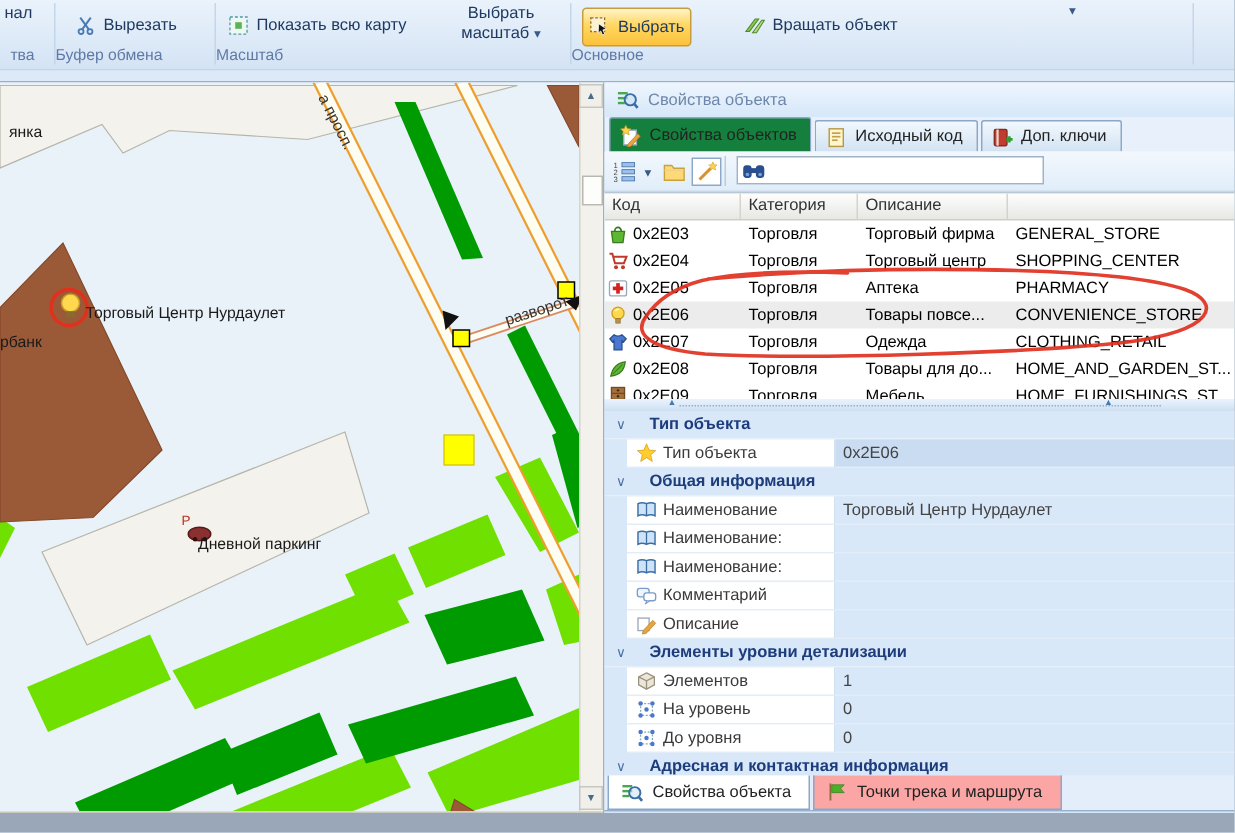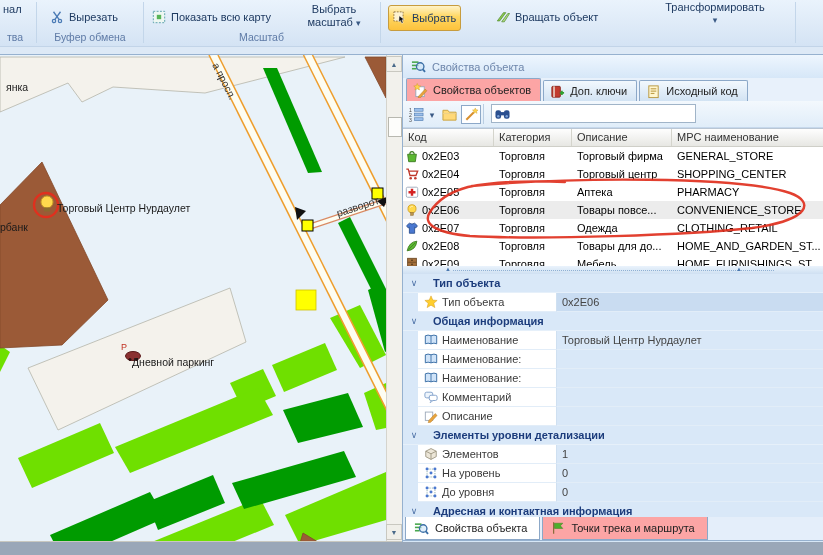--- a/index.html
+++ b/index.html
@@ -3,42 +3,42 @@
 <meta charset="utf-8">
 <style>
   html,body{margin:0;padding:0;background:#9aa7b8;}
   #app{position:relative;width:823px;height:542px;overflow:hidden;background:#dde9f6;
        font-family:"Liberation Sans",sans-serif;font-size:11px;color:#1e3a61;}
   .abs{position:absolute;}
   
   #ribbon{left:0;top:0;width:823px;height:46px;background:linear-gradient(#eaf3fc,#d4e3f4);border-bottom:1px solid #c2d4e8;}
   .rib-sep{width:1px;top:2px;height:41px;background:#c3d6ea;position:absolute;}
   .rib-btn{position:absolute;display:flex;align-items:center;gap:5px;height:22px;padding:0 4px;border-radius:3px;cursor:default;white-space:nowrap;}
-  .grp-label{position:absolute;top:31px;text-align:center;color:#5e7aa6;font-size:10.5px;}
+  .grp-label{position:absolute;top:31px;text-align:left;color:#5e7aa6;font-size:10.5px;}
   #select-btn{background:linear-gradient(#fff3c8,#ffd761 45%,#fcc23c);border:1px solid #c79c3e;}
   .two-line{position:absolute;text-align:center;line-height:13px;}
   .dd{color:#3a5a85;font-size:9px;}
   #ribbon-strip{left:0;top:47px;width:823px;height:7px;background:#dde9f6;border-bottom:1px solid #96b1cf;position:absolute;}
   
   #map-wrap{left:0;top:55px;width:386px;height:486px;overflow:hidden;background:#e9f2f9;}
   svg text{font-family:"Liberation Sans",sans-serif;}
   
   #map-vscroll{left:386px;top:55px;width:16px;height:486px;background:#f2f1ec;border-left:1px solid #d5d4cd;}
   .sb-btn{position:absolute;width:16px;height:16px;background:#f0efe9;border:1px solid #c9c8c0;box-sizing:border-box;
           display:flex;align-items:center;justify-content:center;font-size:7px;color:#4a6a8a;}
   #v-thumb{position:absolute;left:1px;top:62px;width:14px;height:20px;background:#fdfdfb;border:1px solid #b8b8b0;box-sizing:border-box;}
   #map-hstrip{left:0;top:541px;width:402px;height:14px;background:#f2f1ec;border-top:1px solid #c9c8c0;}
   
   #panel{left:402px;top:55px;width:421px;height:500px;background:#e8f1fb;border-left:1px solid #96b1cf;box-sizing:border-box;}
   #panel-header{position:absolute;left:0;top:0;width:421px;height:23px;background:linear-gradient(#eef6fe,#d6e7f8);
                 display:flex;align-items:center;gap:6px;padding-left:8px;box-sizing:border-box;color:#6e86ab;}
   #panel-tabs{position:absolute;left:0;top:23px;width:421px;height:23px;display:flex;gap:2px;padding-left:3px;box-sizing:border-box;}
   .ptab{display:flex;align-items:center;gap:5px;padding:0 9px 0 6px;border:1px solid #8ca8c8;border-bottom:none;
         border-radius:2px 2px 0 0;background:linear-gradient(#f2f8fd,#d2e3f3);margin-top:2px;color:#222;}
-  .ptab.active{background:#fca5a5;margin-top:0;}
+  .ptab.active{background:#15803d;margin-top:0;}
   #panel-toolbar{position:absolute;left:0;top:46px;width:421px;height:27px;background:linear-gradient(#f3f8fd,#e0edf9);
                  border-bottom:1px solid #c6d8ec;box-sizing:border-box;}
   .tb-ico{position:absolute;top:4px;width:20px;height:19px;display:flex;align-items:center;justify-content:center;}
   .tb-ico.toggled{border:1px solid #8ca8c8;background:#fff;box-sizing:border-box;}
   #tb-sep{position:absolute;left:80px;top:3px;width:1px;height:20px;background:#b9cde2;}
   #search-box{position:absolute;left:88px;top:3px;width:205px;height:19px;background:#fff;border:1px solid #a0b4c8;box-sizing:border-box;}
   #search-input{position:absolute;left:22px;top:1px;width:178px;height:15px;border:none;outline:none;font:11px "Liberation Sans",sans-serif;background:transparent;}
   
   #tbl{position:absolute;left:0;top:73px;width:421px;height:138px;background:#fff;overflow:hidden;border-top:1px solid #b9c6d4;box-sizing:border-box;}
   #tbl-head{display:flex;height:18px;background:linear-gradient(#fefefe,#e7e7e3);border-bottom:1px solid #cfcfc8;box-sizing:border-box;}
@@ -122,23 +122,23 @@
     <div class="rib-btn" style="left:492px;top:6px">
       <span class="icon">
           <svg width="14" height="14" viewBox="0 0 16 16">
             <path d="M1.5 12.5 L8.5 3 L11.2 3 L4.2 12.5 Z" fill="#8cc74f" stroke="#4e8a2a" stroke-width="0.8"></path>
             <path d="M6.5 13.5 L13.5 4 L15.5 4 L9.5 13.5 Z" fill="#b3dc85" stroke="#4e8a2a" stroke-width="0.8"></path>
           </svg>
         </span>
       <span>Вращать объект</span>
     </div>
     <div class="two-line" style="left:640px;top:1px;width:150px">
-      <div>Трансформировать</div>
       <div class="dd">▾</div>
     </div>
+    <div class="grp-label" style="left:381px;width:375px">Основное</div>
     <div class="rib-sep" style="left:795px"></div>
   </div>
   <div id="ribbon-strip"></div>
 
   <div id="map-wrap" class="abs"><svg width="386" height="486" viewBox="0 0 386 486">
         <rect x="0" y="0" width="386" height="486" fill="#e9f2f9"></rect>
         <polygon points="0,2 345,2 205,38 113,32 82,47 68,28 0,57" fill="#f4f2ec" stroke="#b5b5aa" stroke-width="0.8"></polygon>
         <polygon points="28,313 230,233 246,287 58,375" fill="#f4f2ec" stroke="#b5b5aa" stroke-width="0.8"></polygon>
         <polygon points="230,328 263,314 276,341 243,355" fill="#6fe000"></polygon>
         <polygon points="272,310 325,288 337,315 284,337" fill="#6fe000"></polygon>
@@ -218,37 +218,37 @@
               <rect x="3" y="4" width="9" height="10.5" fill="#fff" stroke="#9aa7b8"></rect>
               <path d="M6 14 L13 6.5 L14.8 8.3 L7.8 15.8 L5.5 16 Z" fill="#e8a33d" stroke="#b07820" stroke-width="0.5"></path>
               <path d="M4.5 0.5 L5.6 2.9 L8.2 3.2 L6.3 4.9 L6.9 7.4 L4.5 6.1 L2.1 7.4 L2.7 4.9 L0.8 3.2 L3.4 2.9 Z" fill="#ffd34d" stroke="#c9992a" stroke-width="0.5"></path>
             </svg>
           </span>
           <span>Свойства объектов</span>
         </div>
         <div class="ptab">
           <span class="icon">
             <svg width="15" height="15" viewBox="0 0 16 16">
-              <rect x="2" y="2.5" width="9" height="11.5" rx="1" fill="#c23b2e" stroke="#8c2a20"></rect>
-              <rect x="3.5" y="2.5" width="1.6" height="11.5" fill="#ead9cd"></rect>
-              <path d="M10.5 9.5 h4.5 M12.7 7.3 v4.5" stroke="#2e9e2e" stroke-width="1.8"></path>
-            </svg>
-          </span>
-          <span>Доп. ключи</span>
-        </div>
-        <div class="ptab">
-          <span class="icon">
-            <svg width="15" height="15" viewBox="0 0 16 16">
               <rect x="3" y="2" width="10" height="12.5" fill="#fff6cf" stroke="#b8973f"></rect>
               <rect x="5" y="4.5" width="6" height="1.2" fill="#c0a04a"></rect>
               <rect x="5" y="7" width="6" height="1.2" fill="#c0a04a"></rect>
               <rect x="5" y="9.5" width="4" height="1.2" fill="#c0a04a"></rect>
             </svg>
           </span>
           <span>Исходный код</span>
+        </div>
+        <div class="ptab">
+          <span class="icon">
+            <svg width="15" height="15" viewBox="0 0 16 16">
+              <rect x="2" y="2.5" width="9" height="11.5" rx="1" fill="#c23b2e" stroke="#8c2a20"></rect>
+              <rect x="3.5" y="2.5" width="1.6" height="11.5" fill="#ead9cd"></rect>
+              <path d="M10.5 9.5 h4.5 M12.7 7.3 v4.5" stroke="#2e9e2e" stroke-width="1.8"></path>
+            </svg>
+          </span>
+          <span>Доп. ключи</span>
         </div>
       </div>
     <div id="panel-toolbar">
       <div class="tb-ico" style="left:3px">
           <span class="icon">
             <svg width="15" height="15" viewBox="0 0 16 16">
               <text x="0" y="5.5" font-size="5.5" fill="#444">1</text>
               <text x="0" y="10.5" font-size="5.5" fill="#444">2</text>
               <text x="0" y="15.5" font-size="5.5" fill="#444">3</text>
               <rect x="6" y="1.5" width="9" height="3" fill="#9cc0ec" stroke="#4472a8" stroke-width="0.6"></rect>
@@ -289,21 +289,20 @@
           </span>
         <input id="search-input" value="" style="">
       </div>
     </div>
 
     <div id="tbl">
       <div id="tbl-head">
           <div class="hcell" style="width: 91px;">Код</div>
           <div class="hcell" style="width: 78px;">Категория</div>
           <div class="hcell" style="width: 100px;">Описание</div>
-          <div class="hcell" style="width: 152px;">MPC наименование</div>
         </div>
       <div id="tbl-body">
           <div class="trow">
             <div class="tcell code-cell" style="width:91px">
               <span class="icon">
                 <svg width="14" height="14" viewBox="0 0 16 16">
                   <path d="M3 6 h10 l-1.2 8.5 H4.2 Z" fill="#5cb832" stroke="#3a7a1e"></path>
                   <path d="M5.5 6 a2.5 3 0 0 1 5 0" fill="none" stroke="#3a7a1e" stroke-width="1.3"></path>
                 </svg>
               </span>

